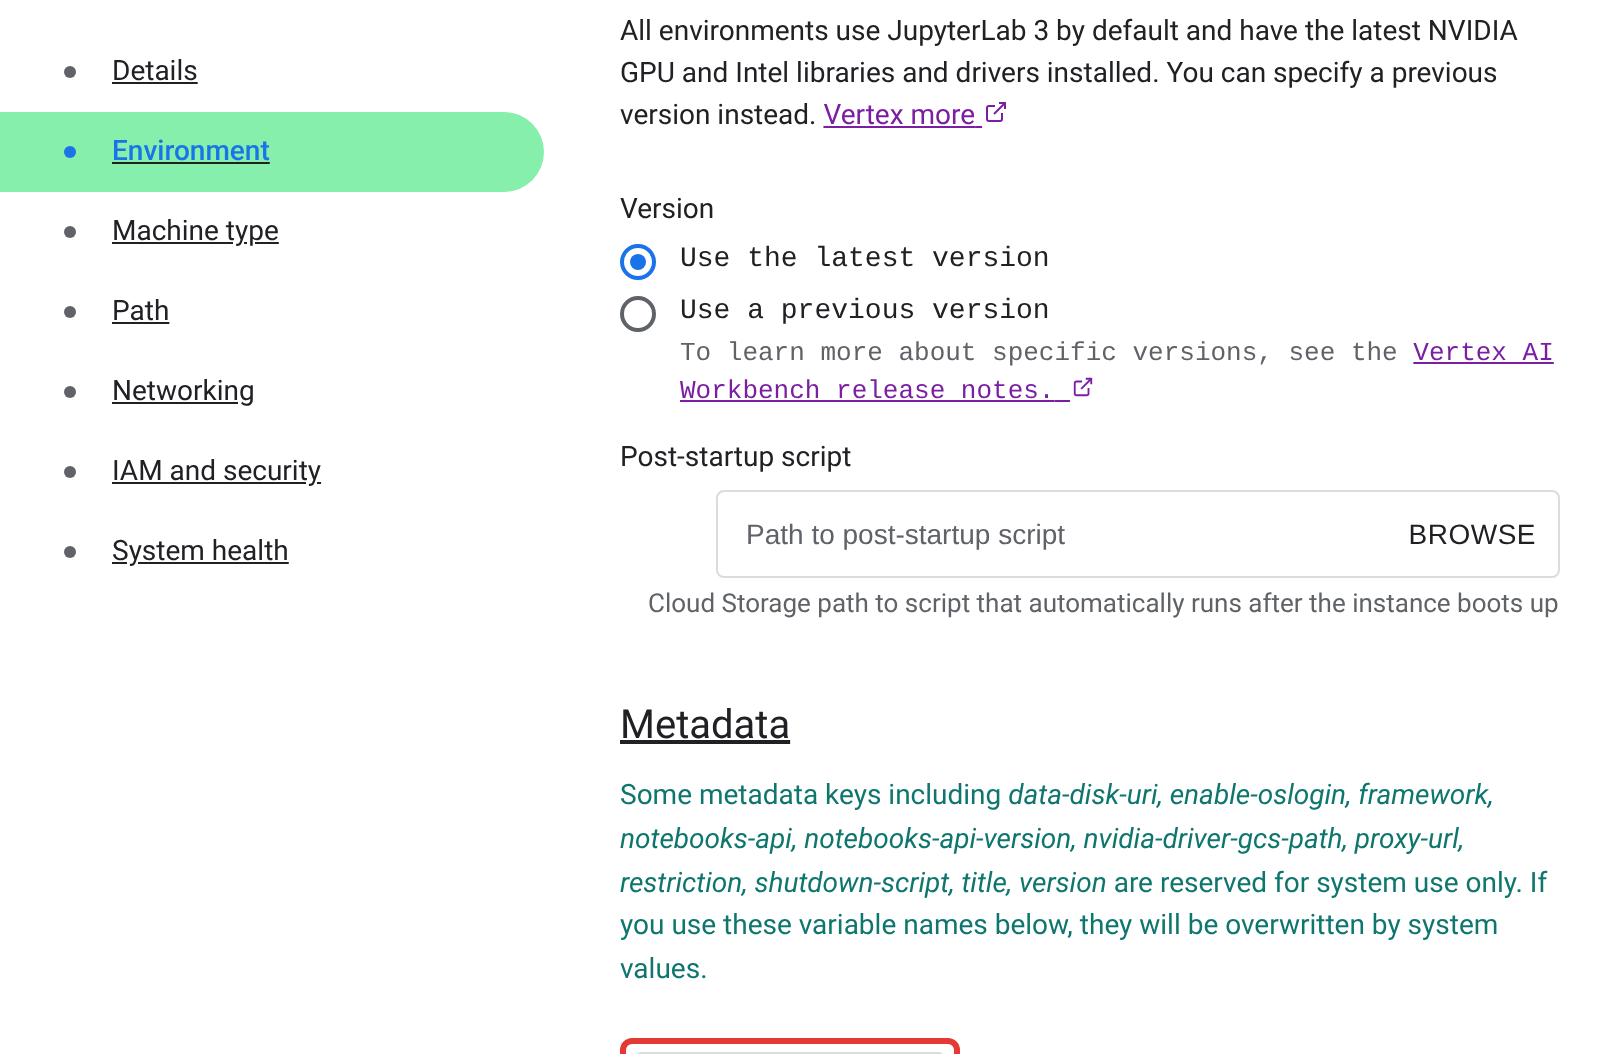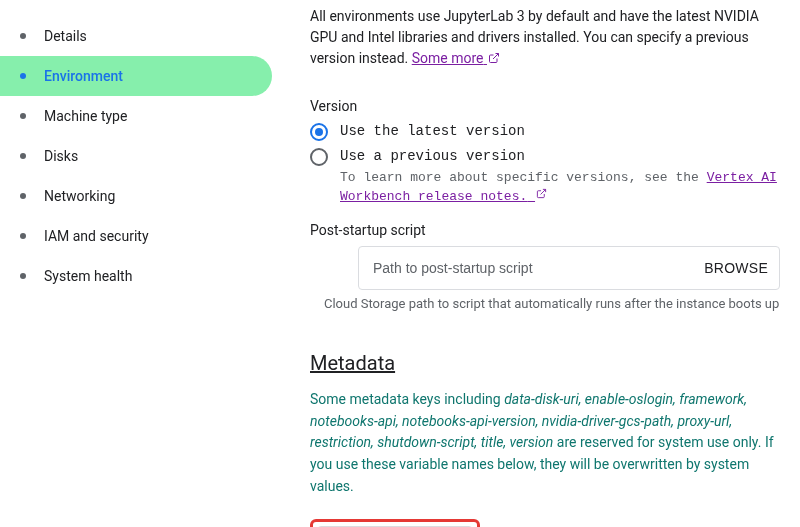--- a/index.html
+++ b/index.html
@@ -1,18 +1,18 @@
 <!DOCTYPE html>
 <html><head>
   <meta charset="utf-8">
   <style>
     * { box-sizing: border-box; margin: 0; padding: 0; }
     body { font-family: 'Google Sans', Roboto, Arial, sans-serif; font-size: 14px; color: #202124; background: #fff; width: 800px; height: 527px; overflow: hidden; display: flex; }
     .sidebar { width: 280px; flex-shrink: 0; padding-top: 16px; }
-    .sidebar-item { display: flex; align-items: center; height: 40px; padding-left: 20px; cursor: pointer; border-radius: 0 20px 20px 0; margin-right: 8px; }
+    .sidebar-item { display: flex; align-items: center; height: 40px; padding-left: 32px; cursor: pointer; border-radius: 0 20px 20px 0; margin-right: 8px; text-decoration: underline; }
     .sidebar-item.active { background: #86efac; }
     .sidebar-item.active .sidebar-dot { background: #1a73e8; }
     .sidebar-item.active .sidebar-label { color: #1a73e8; font-weight: 500; }
     .sidebar-dot { width: 6px; height: 6px; border-radius: 50%; background: #5f6368; margin-right: 18px; flex-shrink: 0; }
     .sidebar-label { color: #202124; font-size: 14px; }
     .main { flex: 1; padding: 6px 20px 20px 30px; overflow-y: auto; }
     .intro-text { color: #202124; line-height: 1.5; margin-bottom: 28px; }
     .link { color: #7b1fa2; text-decoration: underline; cursor: pointer; }
     .ext-icon { display: inline-block; vertical-align: middle; margin-left: 1px; }
     .section-label { font-size: 14px; color: #202124; margin-bottom: 8px; }
@@ -48,40 +48,40 @@
   <div class="sidebar-item active">
     <span class="sidebar-dot"></span>
     <span class="sidebar-label">Environment</span>
   </div>
   <div class="sidebar-item">
     <span class="sidebar-dot"></span>
     <span class="sidebar-label">Machine type</span>
   </div>
   <div class="sidebar-item">
     <span class="sidebar-dot"></span>
-    <span class="sidebar-label">Disks</span>
+    <span class="sidebar-label">Path</span>
   </div>
   <div class="sidebar-item">
     <span class="sidebar-dot"></span>
     <span class="sidebar-label">Networking</span>
   </div>
   <div class="sidebar-item">
     <span class="sidebar-dot"></span>
     <span class="sidebar-label">IAM and security</span>
   </div>
   <div class="sidebar-item">
     <span class="sidebar-dot"></span>
     <span class="sidebar-label">System health</span>
   </div>
 </nav>
 
 <main class="main">
 
   <p class="intro-text">
-    <span>All environments use JupyterLab 3 by default and have the latest NVIDIA GPU and Intel libraries and drivers installed. You can specify a previous version instead. </span><a class="link"><span>Some more</span>
+    <span>All environments use JupyterLab 3 by default and have the latest NVIDIA GPU and Intel libraries and drivers installed. You can specify a previous version instead. </span><a class="link"><span>Vertex more</span>
       <span class="ext-icon"><svg width="12" height="12" viewBox="0 0 24 24" fill="none" stroke="#7b1fa2" stroke-width="2">
             <path d="M18 13v6a2 2 0 0 1-2 2H5a2 2 0 0 1-2-2V8a2 2 0 0 1 2-2h6"></path>
             <polyline points="15 3 21 3 21 9"></polyline>
             <line x1="10" y1="14" x2="21" y2="3"></line>
           </svg></span>
     </a>
   </p>
 
   <div class="section-label">Version</div>
   <div class="radio-group">

